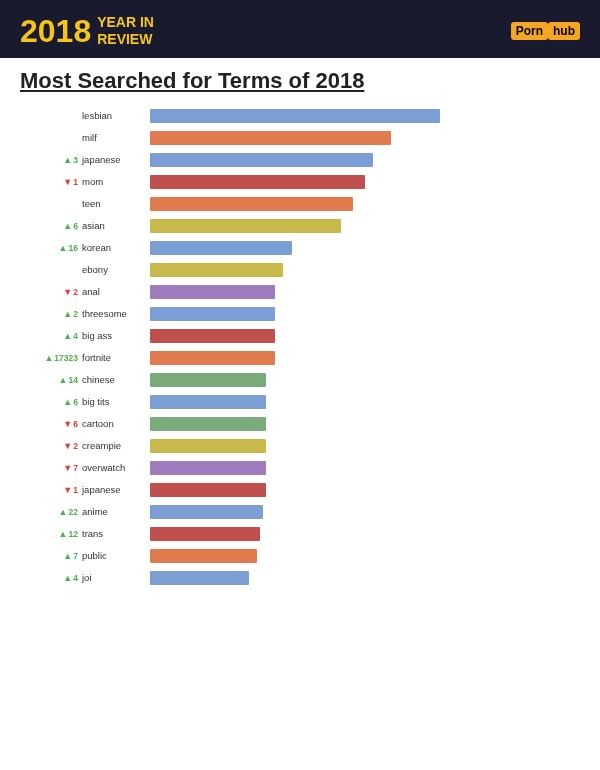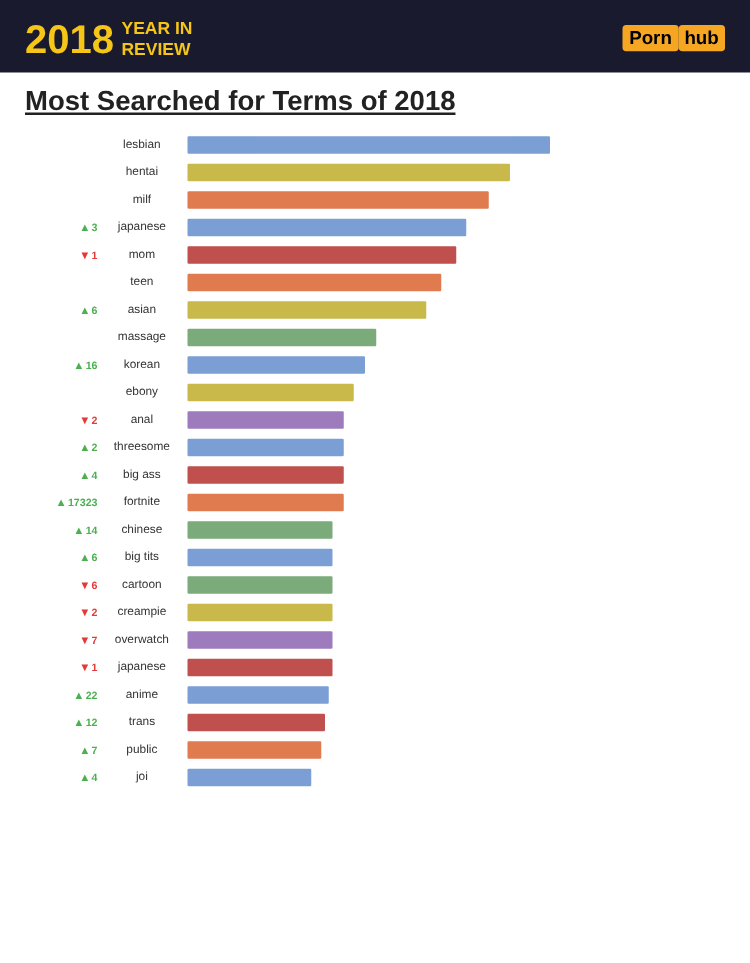--- a/index.html
+++ b/index.html
@@ -38,21 +38,21 @@
       flex-direction: column;
       font-size: 14px;
       color: #f5c518;
       font-weight: bold;
       line-height: 1.2;
       text-transform: uppercase;
     }
     .pornhub-logo {
       display: flex;
       align-items: center;
-      font-size: 15px;
+      font-size: 12px;
       font-weight: bold;
       color: #fff;
     }
     .pornhub-logo span {
       background: #f5a623;
       color: #000;
       padding: 2px 5px;
       border-radius: 3px;
       font-weight: 900;
     }
@@ -119,21 +119,21 @@
       justify-content: flex-end;
       gap: 1px;
     }
     .rank-change.up { color: #4CAF50; }
     .rank-change.down { color: #e53935; }
     .rank-change.none { color: transparent; }
     .arrow-up { color: #4CAF50; font-size: 9px; }
     .arrow-down { color: #e53935; font-size: 9px; }
     .term-label {
       width: 68px;
-      text-align: center;
+      text-align: left;
       font-size: 9.5px;
       color: #333;
       padding-right: 5px;
       white-space: nowrap;
     }
     .bar-container {
       flex: 1;
       display: flex;
       align-items: center;
     }
@@ -175,27 +175,20 @@
       <div class="bars-section" id="bars-section">
       <div class="bar-row">
             <div class="rank-change none"></div>
             <div class="term-label">lesbian</div>
             <div class="bar-container">
               <div class="bar" style="width: 290px; background: rgb(123, 158, 212);"></div>
             </div>
           </div>
           <div class="bar-row">
             <div class="rank-change none"></div>
-            <div class="term-label">hentai</div>
-            <div class="bar-container">
-              <div class="bar" style="width: 258px; background: rgb(201, 184, 74);"></div>
-            </div>
-          </div>
-          <div class="bar-row">
-            <div class="rank-change none"></div>
             <div class="term-label">milf</div>
             <div class="bar-container">
               <div class="bar" style="width: 241px; background: rgb(224, 123, 80);"></div>
             </div>
           </div>
           <div class="bar-row">
             <div class="rank-change up">
               <span class="arrow-up">▲</span>
               <span>3</span>
             </div>
@@ -222,27 +215,20 @@
             </div>
           </div>
           <div class="bar-row">
             <div class="rank-change up">
               <span class="arrow-up">▲</span>
               <span>6</span>
             </div>
             <div class="term-label">asian</div>
             <div class="bar-container">
               <div class="bar" style="width: 191px; background: rgb(201, 184, 74);"></div>
-            </div>
-          </div>
-          <div class="bar-row">
-            <div class="rank-change none"></div>
-            <div class="term-label">massage</div>
-            <div class="bar-container">
-              <div class="bar" style="width: 151px; background: rgb(123, 171, 123);"></div>
             </div>
           </div>
           <div class="bar-row">
             <div class="rank-change up">
               <span class="arrow-up">▲</span>
               <span>16</span>
             </div>
             <div class="term-label">korean</div>
             <div class="bar-container">
               <div class="bar" style="width: 142px; background: rgb(123, 158, 212);"></div>

